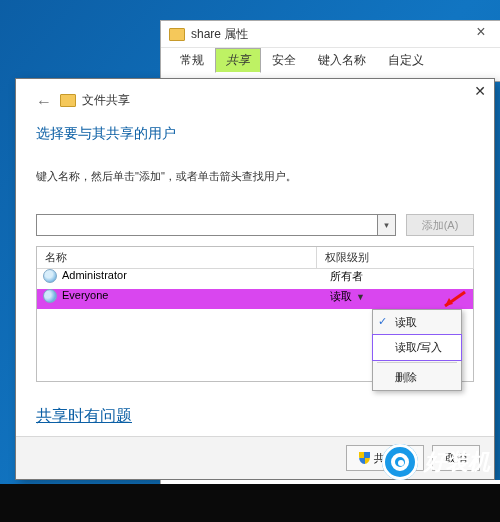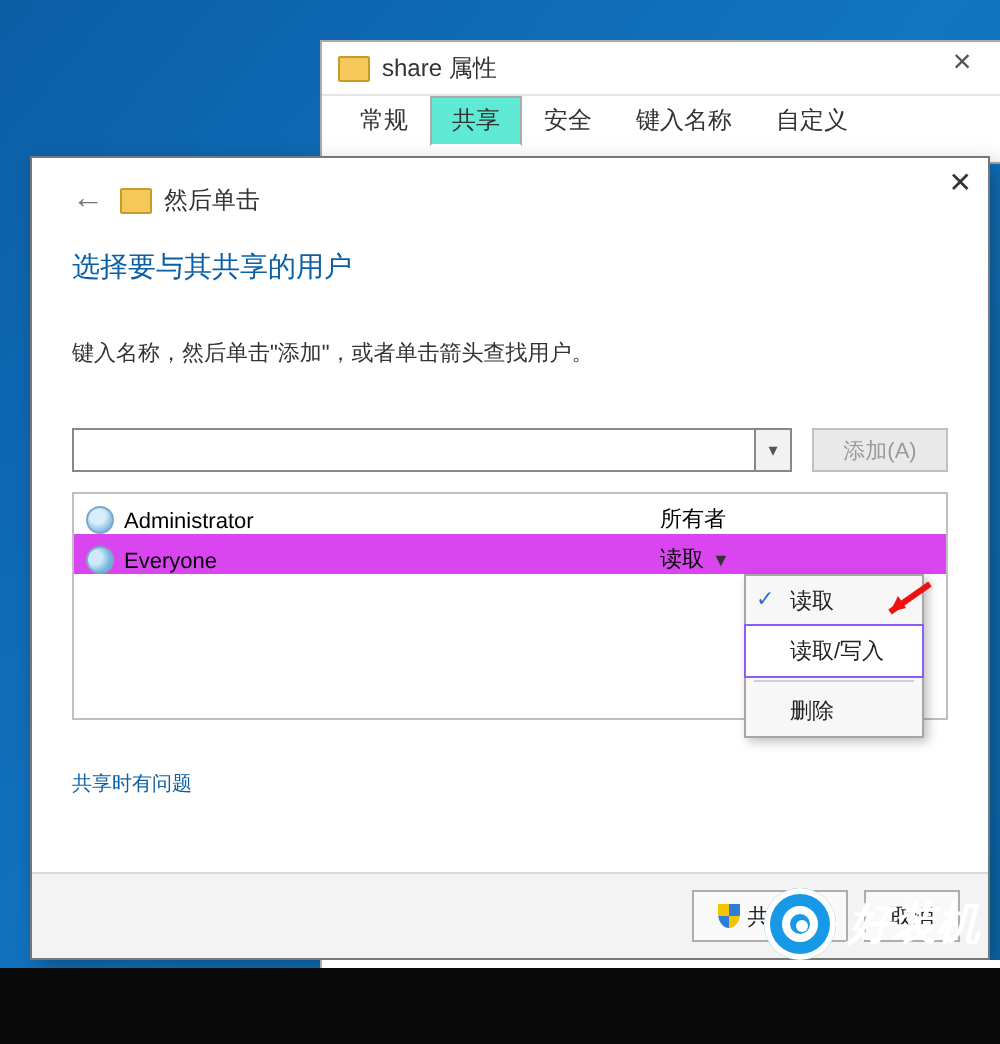--- a/index.html
+++ b/index.html
@@ -5,54 +5,54 @@
   html,body{margin:0;padding:0;width:500px;height:522px;overflow:hidden;font-family:"Microsoft YaHei","Segoe UI",Tahoma,sans-serif;font-size:12px;background:#0a6cb3;}
   .desktop{position:relative;width:500px;height:522px;background:linear-gradient(130deg,#0c5ea5 0%,#1175c2 50%,#0a6cb3 100%);}
   .taskbar{position:absolute;left:0;right:0;bottom:0;height:38px;background:#0a0a0a;}
   
   .prop-win{position:absolute;left:160px;top:20px;width:340px;height:60px;background:#fff;border:1px solid #aaa;overflow:hidden;}
   .prop-title{display:flex;align-items:center;height:26px;padding:0 8px;color:#333;}
   .prop-title .folder-ico{width:14px;height:11px;background:#f5c85a;border:1px solid #c79a2a;border-radius:1px;margin-right:6px;}
   .prop-close{position:absolute;top:0;right:0;width:40px;height:26px;text-align:center;line-height:22px;color:#555;font-size:16px;}
   .prop-tabs{display:flex;height:24px;padding-left:8px;border-top:1px solid #e5e5e5;}
   .prop-tab{padding:3px 10px 0;color:#333;border:1px solid transparent;text-align:right;}
-  .prop-tab.active{border:1px solid #aaa;border-bottom:1px solid #fff;background:#5eead4;margin-bottom:-1px;}
+  .prop-tab.active{border:1px solid #aaa;border-bottom:1px solid #fff;background:#bef264;margin-bottom:-1px;font-style:italic;}
   
   .share-win{position:absolute;left:15px;top:78px;width:478px;height:400px;background:#fff;border:1px solid #777;box-shadow:4px 4px 10px rgba(0,0,0,.3);}
   .share-close{position:absolute;top:4px;right:8px;font-size:14px;color:#333;}
   .share-body{padding:12px 20px;}
   .share-head{display:flex;align-items:center;margin-bottom:16px;}
   .back-arrow{color:#777;font-size:16px;margin-right:8px;}
   .share-head .folder-ico{width:14px;height:11px;background:#f5c85a;border:1px solid #c79a2a;border-radius:1px;margin-right:6px;}
   .share-head-title{font-size:12px;color:#333;}
   .share-h1{color:#0b5fa5;font-size:14px;margin:8px 0 26px;}
   .share-desc{font-size:11px;color:#333;margin-bottom:30px;}
   .input-row{display:flex;margin-bottom:10px;}
   .name-input{flex:1;height:22px;border:1px solid #888;background:#fff;box-sizing:border-box;}
   .dd-btn{width:18px;height:22px;border:1px solid #888;border-left:none;background:#f2f2f2;display:flex;align-items:center;justify-content:center;color:#555;font-size:9px;box-sizing:border-box;}
   .add-btn{width:68px;height:22px;margin-left:10px;background:#e9e9e9;border:1px solid #c0c0c0;color:#9a9a9a;font-size:11px;box-sizing:border-box;}
   .user-table{border:1px solid #bfbfbf;border-right:none;border-bottom:none;}
   .tbl-head{display:flex;height:22px;background:#fff;}
   .th{border-right:1px solid #d8d8d8;border-bottom:1px solid #d8d8d8;padding:3px 8px 0;font-size:11px;color:#333;box-sizing:border-box;}
   .th.name{flex:0 0 280px;}
   .th.perm{flex:1;}
   .tbl-body{height:112px;border-right:1px solid #bfbfbf;border-bottom:1px solid #bfbfbf;position:relative;background:#fff;}
-  .row{display:flex;align-items:flex-end;height:20px;padding-left:6px;font-size:11px;}
+  .row{display:flex;align-items:flex-start;height:20px;padding-left:6px;font-size:11px;}
   .row.sel{background:#d946ef;}
   .user-ico{width:14px;height:14px;border-radius:50%;background:radial-gradient(circle at 40% 35%,#d8eefb 0 35%,#6fb2e0 80%);margin-right:5px;border:1px solid #7fa8c8;box-sizing:border-box;}
   .grp-ico{width:14px;height:14px;border-radius:50%;background:radial-gradient(circle at 30% 40%,#cfe9fb 0 30%,#6fb2e0 70%),radial-gradient(circle at 65% 55%,#cfe9fb 0 30%,#6fb2e0 70%);margin-right:5px;border:1px solid #7fa8c8;box-sizing:border-box;}
   .row .n{flex:0 0 268px;}
   .row .p{flex:1;display:flex;align-items:center;}
   .row .caret{font-size:9px;margin-left:4px;color:#333;}
   .perm-menu{position:absolute;left:335px;top:40px;width:88px;background:#f7f7f7;border:1px solid #a6a6a6;box-shadow:2px 2px 5px rgba(0,0,0,.25);font-size:11px;}
   .perm-item{padding:5px 6px 5px 22px;position:relative;color:#222;}
   .perm-item .chk{position:absolute;left:5px;top:5px;color:#2b6fd4;font-size:11px;}
   .perm-item.hl{border:1px solid #8b5cf6;background:#fff;margin:-1px;}
   .perm-sep{height:1px;background:#d0d0d0;margin:2px 4px;}
-  .help-link{color:#0b5fa5;font-size:10px;text-align:center;}
+  .help-link{color:#0b5fa5;font-size:16px;text-decoration:underline;text-align:center;}
   .share-footer{position:absolute;left:0;right:0;bottom:0;height:42px;border-top:1px solid #d8d8d8;background:#f3f3f3;display:flex;justify-content:flex-end;align-items:center;padding-right:14px;gap:8px;}
   .dlg-btn{height:24px;padding:0 12px;background:#f9f9f9;border:1px solid #adadad;font-size:11px;display:flex;align-items:center;color:#222;}
   .shield-ico{width:11px;height:12px;margin-right:4px;display:inline-block;background:conic-gradient(#2e7dd7 0 25%,#f3c400 0 50%,#2e7dd7 0 75%,#f3c400 0);border-radius:0 0 50% 50%/0 0 60% 60%;}
   .red-arrow{position:absolute;left:439px;top:288px;pointer-events:none;}
   .red-arrow svg{display:block;}
   
   .prop-bottom{position:absolute;left:160px;top:480px;width:340px;height:38px;background:#fff;border-left:1px solid #aaa;border-right:1px solid #aaa;border-bottom:1px solid #aaa;display:flex;justify-content:flex-end;align-items:center;padding-right:10px;gap:6px;}
   .prop-bottom .dlg-btn{padding:0 16px;}
   
   .watermark{position:absolute;right:10px;bottom:42px;display:flex;align-items:center;color:#fff;font-weight:bold;font-style:italic;font-size:22px;}
@@ -79,32 +79,36 @@
       <div class="prop-tab">自定义</div>
     </div>
   </div>
 
   <div class="share-win">
     <div class="share-close">✕</div>
     <div class="share-body">
       <div class="share-head">
         <span class="back-arrow">←</span>
         <span class="folder-ico"></span>
-        <span class="share-head-title">然后单击</span>
+        <span class="share-head-title">文件共享</span>
       </div>
       <div class="share-h1">选择要与其共享的用户</div>
       <div class="share-desc">键入名称，然后单击"添加"，或者单击箭头查找用户。</div>
 
       <div class="input-row">
         <input class="name-input" style="">
         <div class="dd-btn">▾</div>
         <button class="add-btn">添加(A)</button>
       </div>
 
       <div class="user-table">
+        <div class="tbl-head">
+          <div class="th name">名称</div>
+          <div class="th perm">权限级别</div>
+        </div>
         <div class="tbl-body">
           <div class="row">
             <span class="user-ico"></span>
             <span class="n">Administrator</span>
             <span class="p">
                 <span>所有者</span>
               </span>
           </div>
           <div class="row sel">
             <span class="grp-ico"></span>

